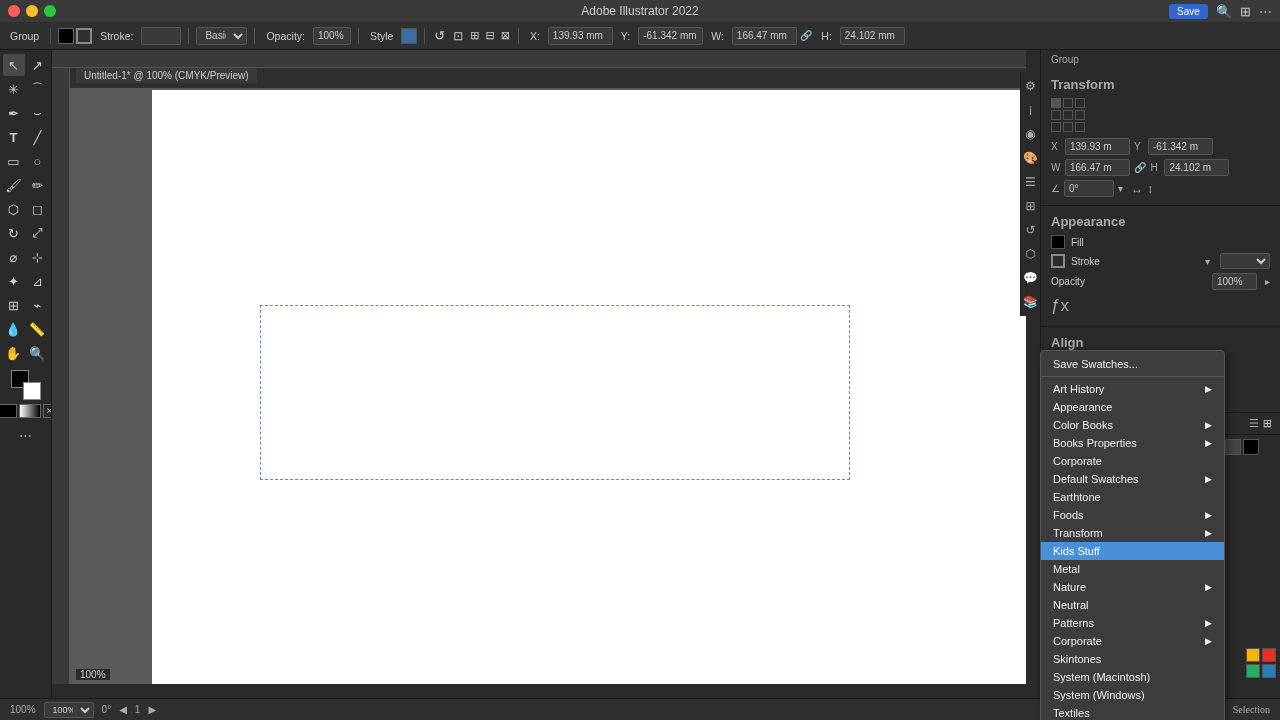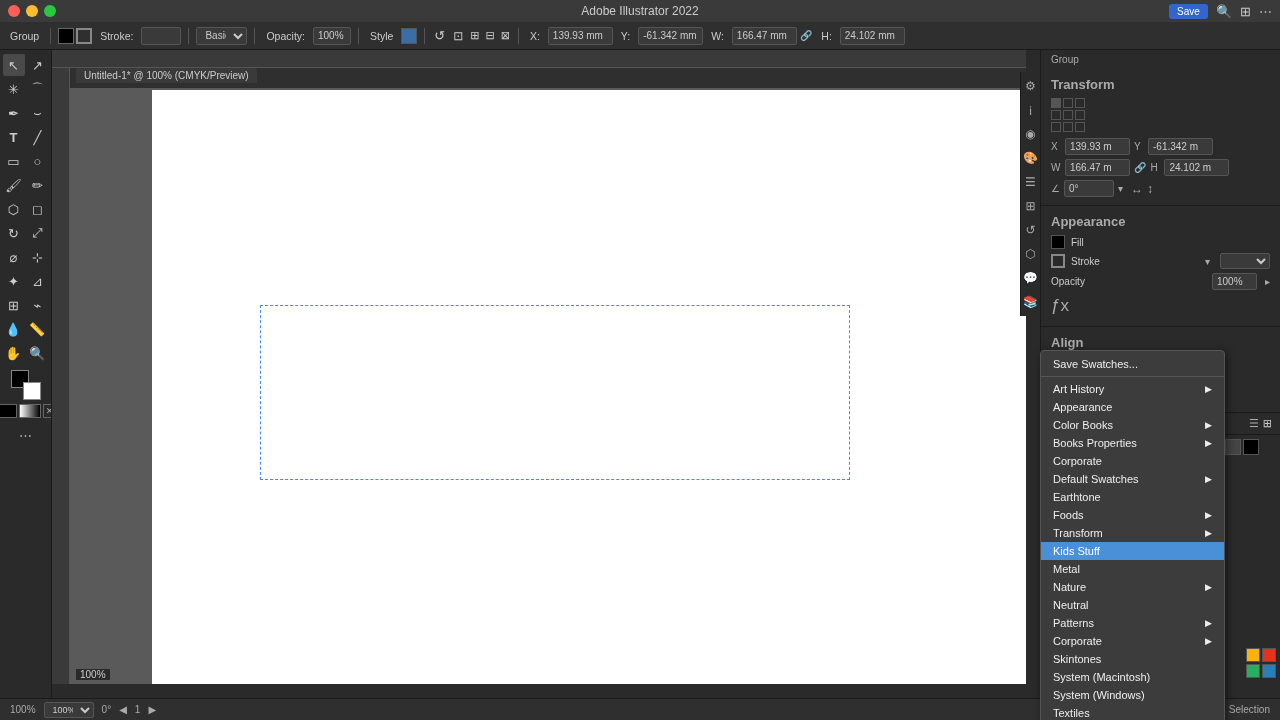--- a/index.html
+++ b/index.html
@@ -214,21 +214,21 @@
       background: #2f2f2f;
       display: flex;
       align-items: center;
       padding: 0 10px;
       border-top: 1px solid #1a1a1a;
       font-size: 10px;
       color: #aaa;
       gap: 20px;
     }
     .statusbar-left { display: flex; align-items: center; gap: 8px; }
-    .statusbar-right { display: flex; align-items: center; gap: 8px; margin-left: auto; }
+    .statusbar-right { display: flex; align-items: center; gap: 8px; margin-left: auto; font-family: Liberation Serif, serif; }
     .side-icon { width: 20px; height: 20px; display: flex; align-items: center; justify-content: center; cursor: pointer; color: #aaa; font-size: 12px; }
 
     .group-label { font-size: 10px; color: #aaa; padding: 4px 10px; }
   </style>
 </head>
 <body>
 
 <div class="titlebar">
   <div class="titlebar-buttons">
     <span class="tb-btn tb-close"></span>

